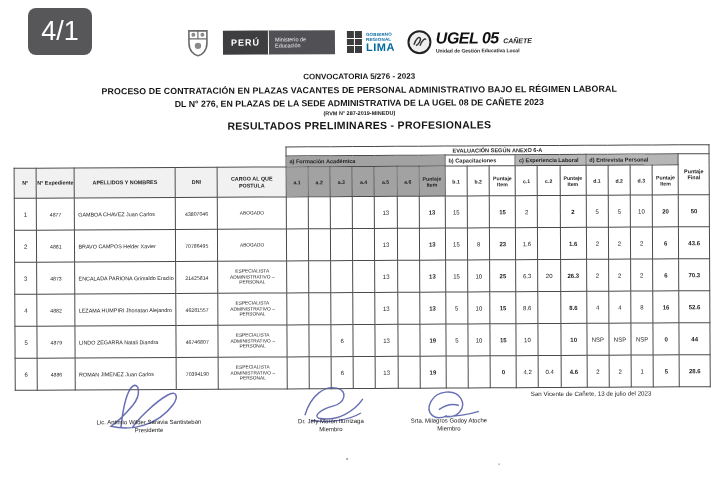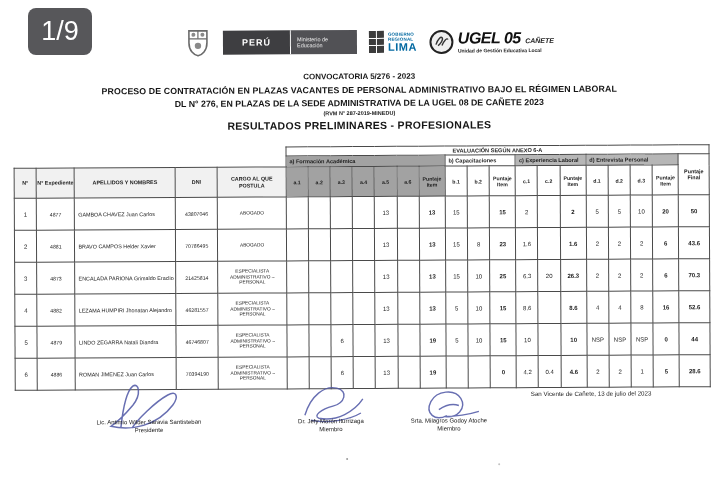--- a/index.html
+++ b/index.html
@@ -13,21 +13,21 @@
     border-radius:8px; display:flex; align-items:center; justify-content:center;
     color:#fff; font-size:27px; font-weight:500; z-index:5;
   }
   .doc { position:absolute; left:0; top:0; width:720px; height:485px; transform:rotate(-0.3deg); }
 
   
   .logos { position:absolute; left:186px; top:24px; height:36px; display:flex; align-items:center; gap:12px; }
   .emblem { width:26px; height:30px; }
   .peru-box { display:flex; height:24px; }
   .peru-seg1 { background:#3e3e41; color:#fff; font-weight:bold; font-size:9px;
-    display:flex; align-items:center; justify-content:center; width:68px; letter-spacing:1px; border-right:1px solid #fff; }
+    display:flex; align-items:center; justify-content:center; width:46px; letter-spacing:1px; border-right:1px solid #fff; }
   .peru-seg2 { background:#515155; color:#efefef; font-size:5.5px; line-height:6.5px;
     display:flex; align-items:center; padding:0 6px; width:66px; }
   .gob { display:flex; align-items:center; gap:3px; }
   .gob-icon { width:16px; height:22px; display:grid; grid-template-columns:7px 7px; grid-gap:1px; }
   .gob-icon span { background:#3c3c3c; }
   .gob-text { font-weight:bold; color:#0369a1; line-height:5px; }
   .gob-text .s { font-size:4.5px; display:block; letter-spacing:0.2px; }
   .gob-text .b { font-size:11px; display:block; line-height:10px; letter-spacing:0.5px; }
   .ugel { display:flex; align-items:center; gap:4px; }
   .ugel-circle { width:25px; height:25px; }
@@ -72,21 +72,21 @@
   .sig-svg { position:absolute; }
   .date-line { position:absolute; left:530px; top:391px; width:170px; font-size:6.2px; color:#222; text-align:left; }
   .speck { position:absolute; width:2px; height:2px; background:#9a9a9a; border-radius:50%; }
 </style>
 </head>
 <body>
 
 <div class="stage">
 
   <div class="page-badge" style="background-color: rgb(87, 87, 90);">
-    <span>1/9</span>
+    <span>4/1</span>
   </div>
 
   <div class="doc">
 
     <div class="logos">
       <svg class="emblem" viewBox="0 0 26 30">
         <path d="M4 3 h18 v12 c0 8 -5 12 -9 13 c-4 -1 -9 -5 -9 -13 z" fill="none" stroke="#6b6b6b" stroke-width="1.6"></path>
         <line x1="4" y1="11" x2="22" y2="11" stroke="#6b6b6b" stroke-width="1.2"></line>
         <line x1="13" y1="3" x2="13" y2="11" stroke="#6b6b6b" stroke-width="1.2"></line>
         <circle cx="8.5" cy="7" r="2" fill="#8a8a8a"></circle>

